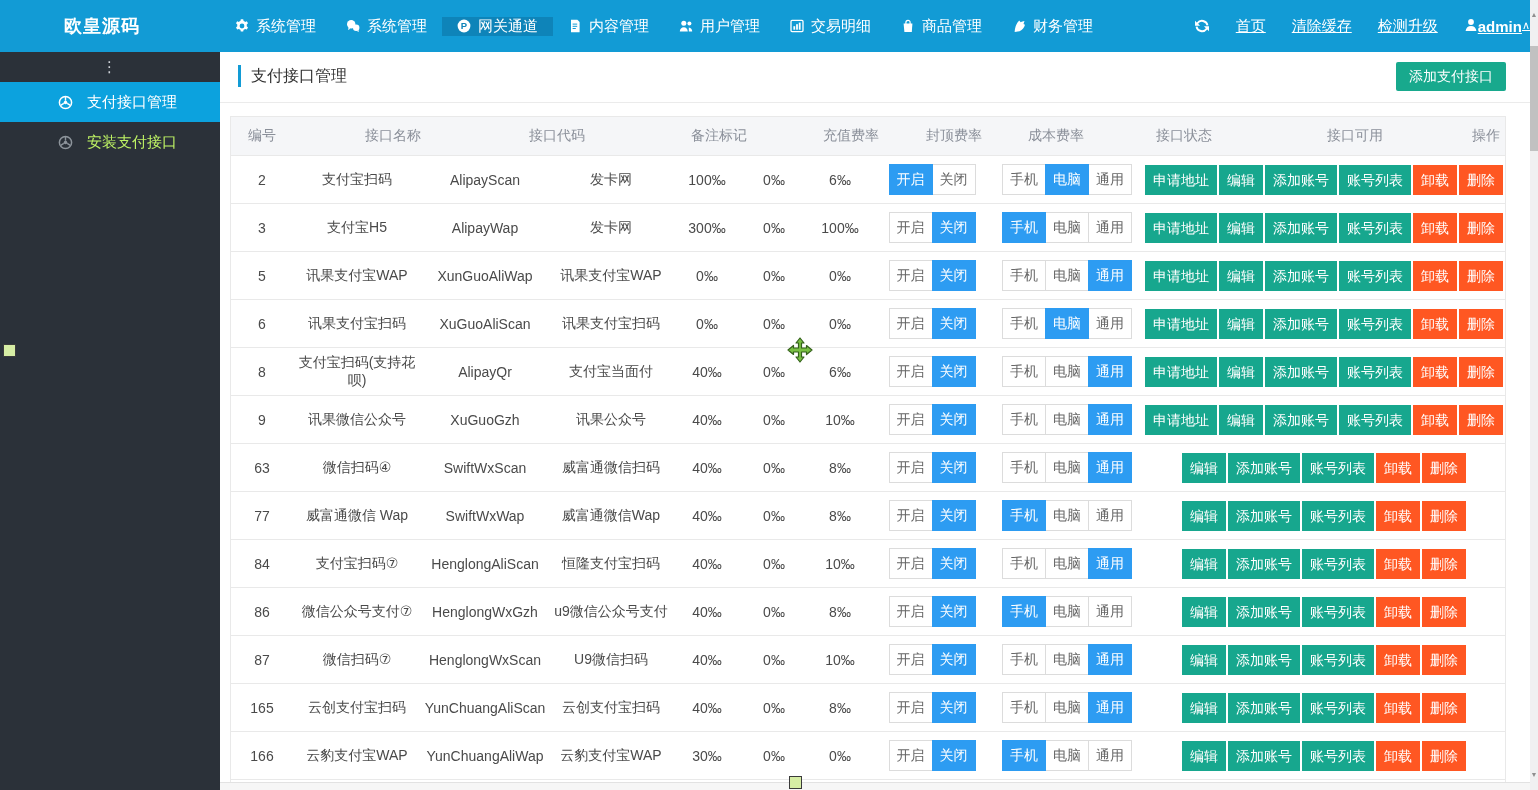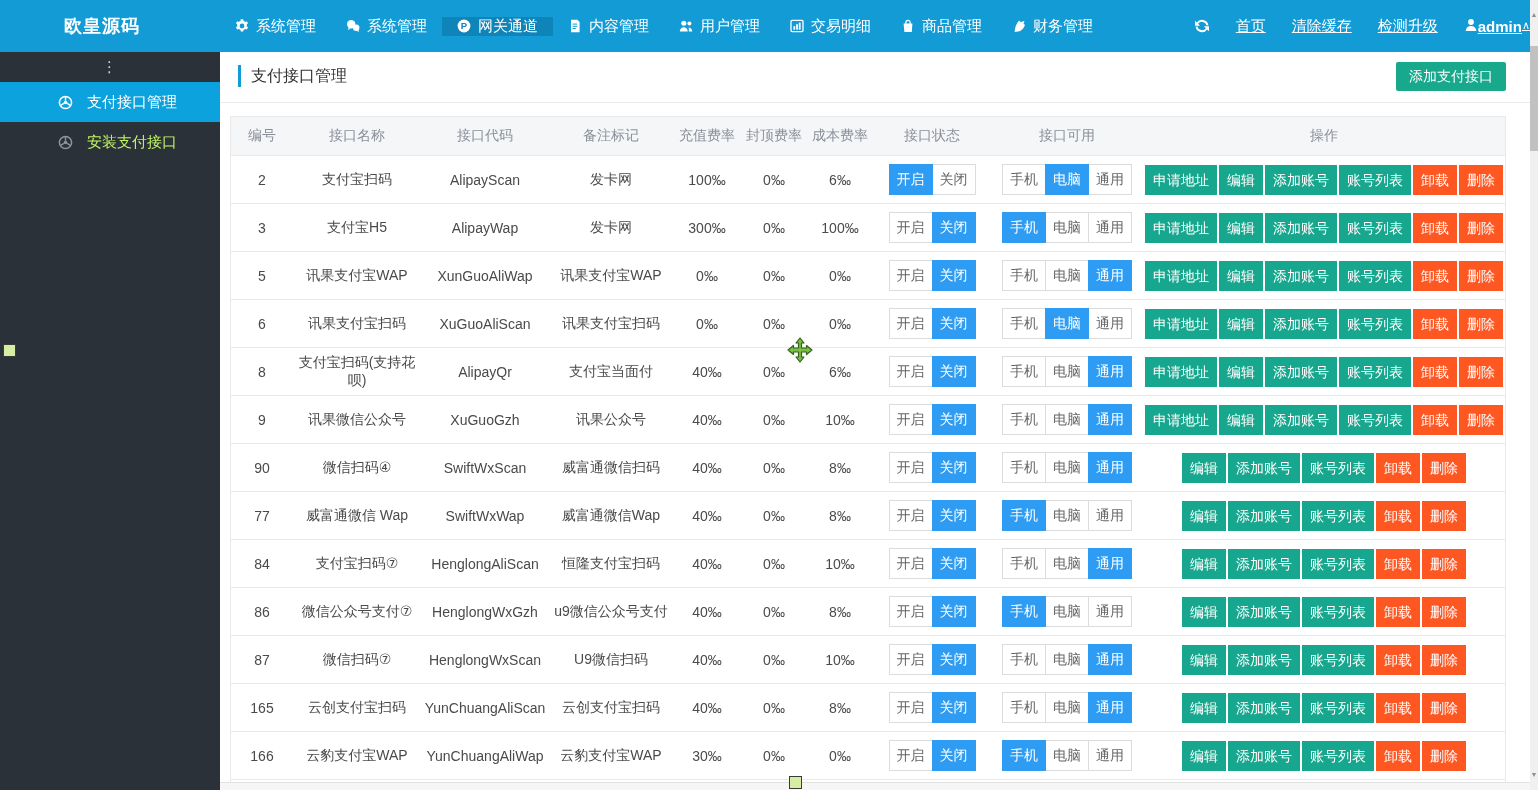--- a/index.html
+++ b/index.html
@@ -32,21 +32,21 @@
   .side-item svg{display:block;}
   
   .content{position:absolute;left:220px;top:52px;width:1310px;height:738px;background:#fff;}
   .page-head{position:relative;height:50px;border-bottom:1px solid #ebebeb;}
   .page-title{position:absolute;left:18px;top:13px;font-size:16px;color:#333;
     border-left:3px solid #129BD5;padding-left:10px;line-height:22px;}
   .add-btn{position:absolute;right:24px;top:10px;height:29px;padding:0 13px;background:#18A98D;
     color:#fff;font-size:14px;border:none;border-radius:2px;cursor:pointer;line-height:29px;}
   
   .table{margin:13px 24px 0 10px;width:1276px;border:1px solid #e9e9e9;border-bottom:none;box-sizing:border-box;}
-  .t-head{display:flex;height:38px;background:#F5F6F8;align-items:center;color:#8a8f99;font-size:14px;}
+  .t-head{display:flex;height:38px;background:#F5F6F8;align-items:center;color:#8a8f99;font-size:14px;gap:36px;}
   .t-row{display:flex;height:47px;align-items:center;border-top:1px solid #e9e9e9;color:#4a4a4a;font-size:14px;background:#fff;}
   .tc{display:flex;align-items:center;justify-content:center;text-align:center;box-sizing:border-box;overflow:hidden;}
   .c0{width:62px}.c1{width:128px}.c2{width:128px}.c3{width:124px}.c4{width:68px}
   .c5{width:66px}.c6{width:66px}.c7{width:118px}.c8{width:152px}.c9{flex:1}
   
   .tgl{height:31px;line-height:29px;padding:0 7px;border:1px solid #dcdcdc;background:#fff;color:#666;
     font-size:14px;box-sizing:border-box;cursor:pointer;white-space:nowrap;}
   .tgl + .tgl{margin-left:-1px;}
   .tgl.on{background:#2D9CF2;border-color:#2D9CF2;color:#fff;position:relative;z-index:1;}
   
@@ -368,21 +368,21 @@
           <span class="tc c9">
             <button class="abtn teal">申请地址</button>
             <button class="abtn teal">编辑</button>
             <button class="abtn teal">添加账号</button>
             <button class="abtn teal">账号列表</button>
             <button class="abtn orange">卸载</button>
             <button class="abtn orange">删除</button>
           </span>
         </div>
         <div class="t-row">
-          <span class="tc c0">90</span>
+          <span class="tc c0">63</span>
           <span class="tc c1">微信扫码④</span>
           <span class="tc c2">SwiftWxScan</span>
           <span class="tc c3">威富通微信扫码</span>
           <span class="tc c4">40‰</span>
           <span class="tc c5">0‰</span>
           <span class="tc c6">8‰</span>
           <span class="tc c7">
             <button class="tgl">开启</button>
             <button class="tgl on">关闭</button>
           </span>

